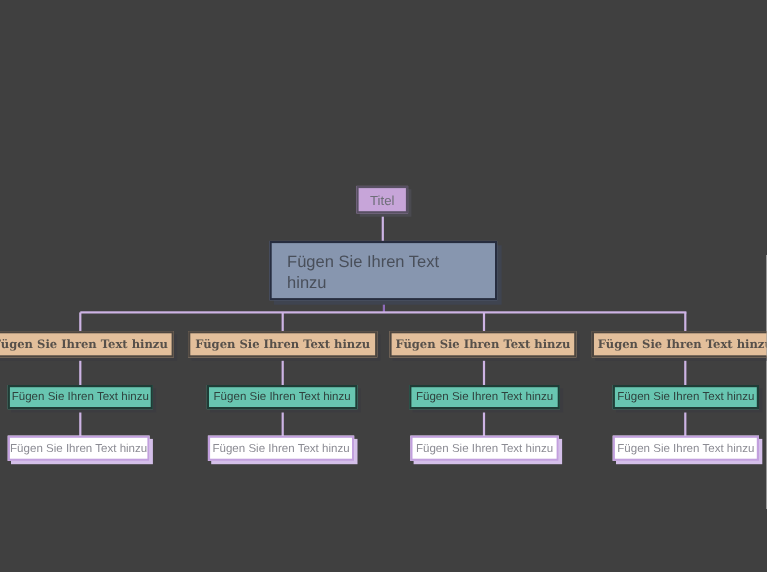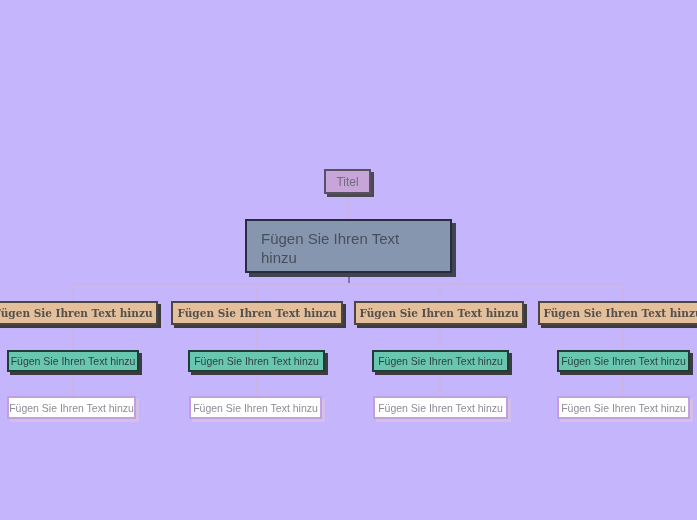--- a/index.html
+++ b/index.html
@@ -4,21 +4,21 @@
 <style>
   html, body {
     margin: 0;
     padding: 0;
     background: #ffffff;
   }
   #canvas {
     position: relative;
     width: 697px;
     height: 520px;
-    background: #c4b5fd;
+    background: #404040;
     overflow: hidden;
     font-family: "Liberation Sans", sans-serif;
   }
   
   .line {
     position: absolute;
     z-index: 1;
   }
   .line.v { width: 2px; background: #cdb3e4; }
   .line.h { height: 2px; background: #cdb3e4; }

